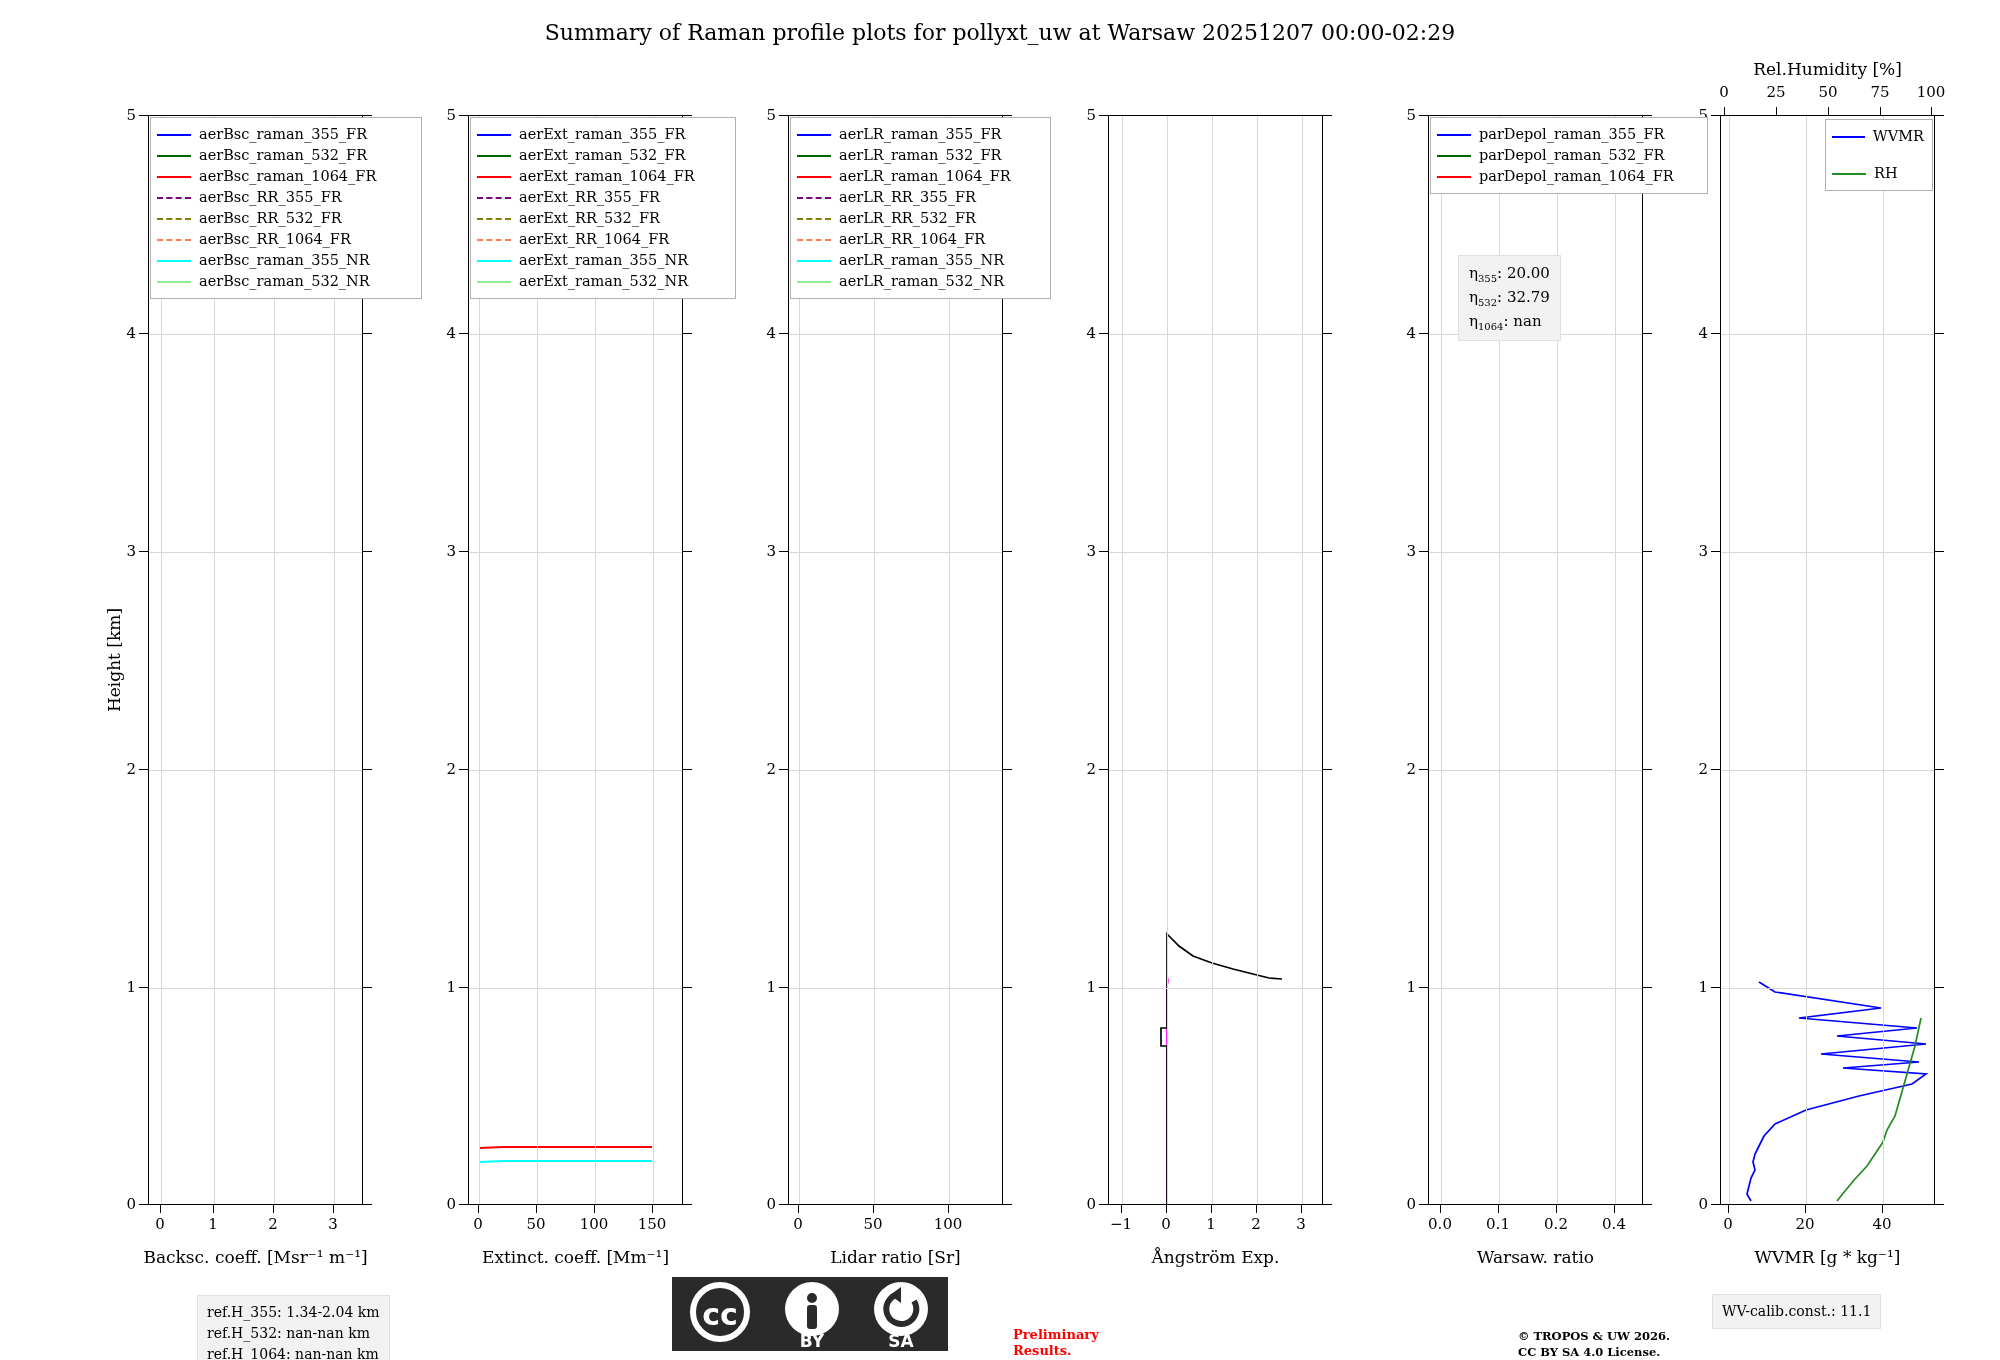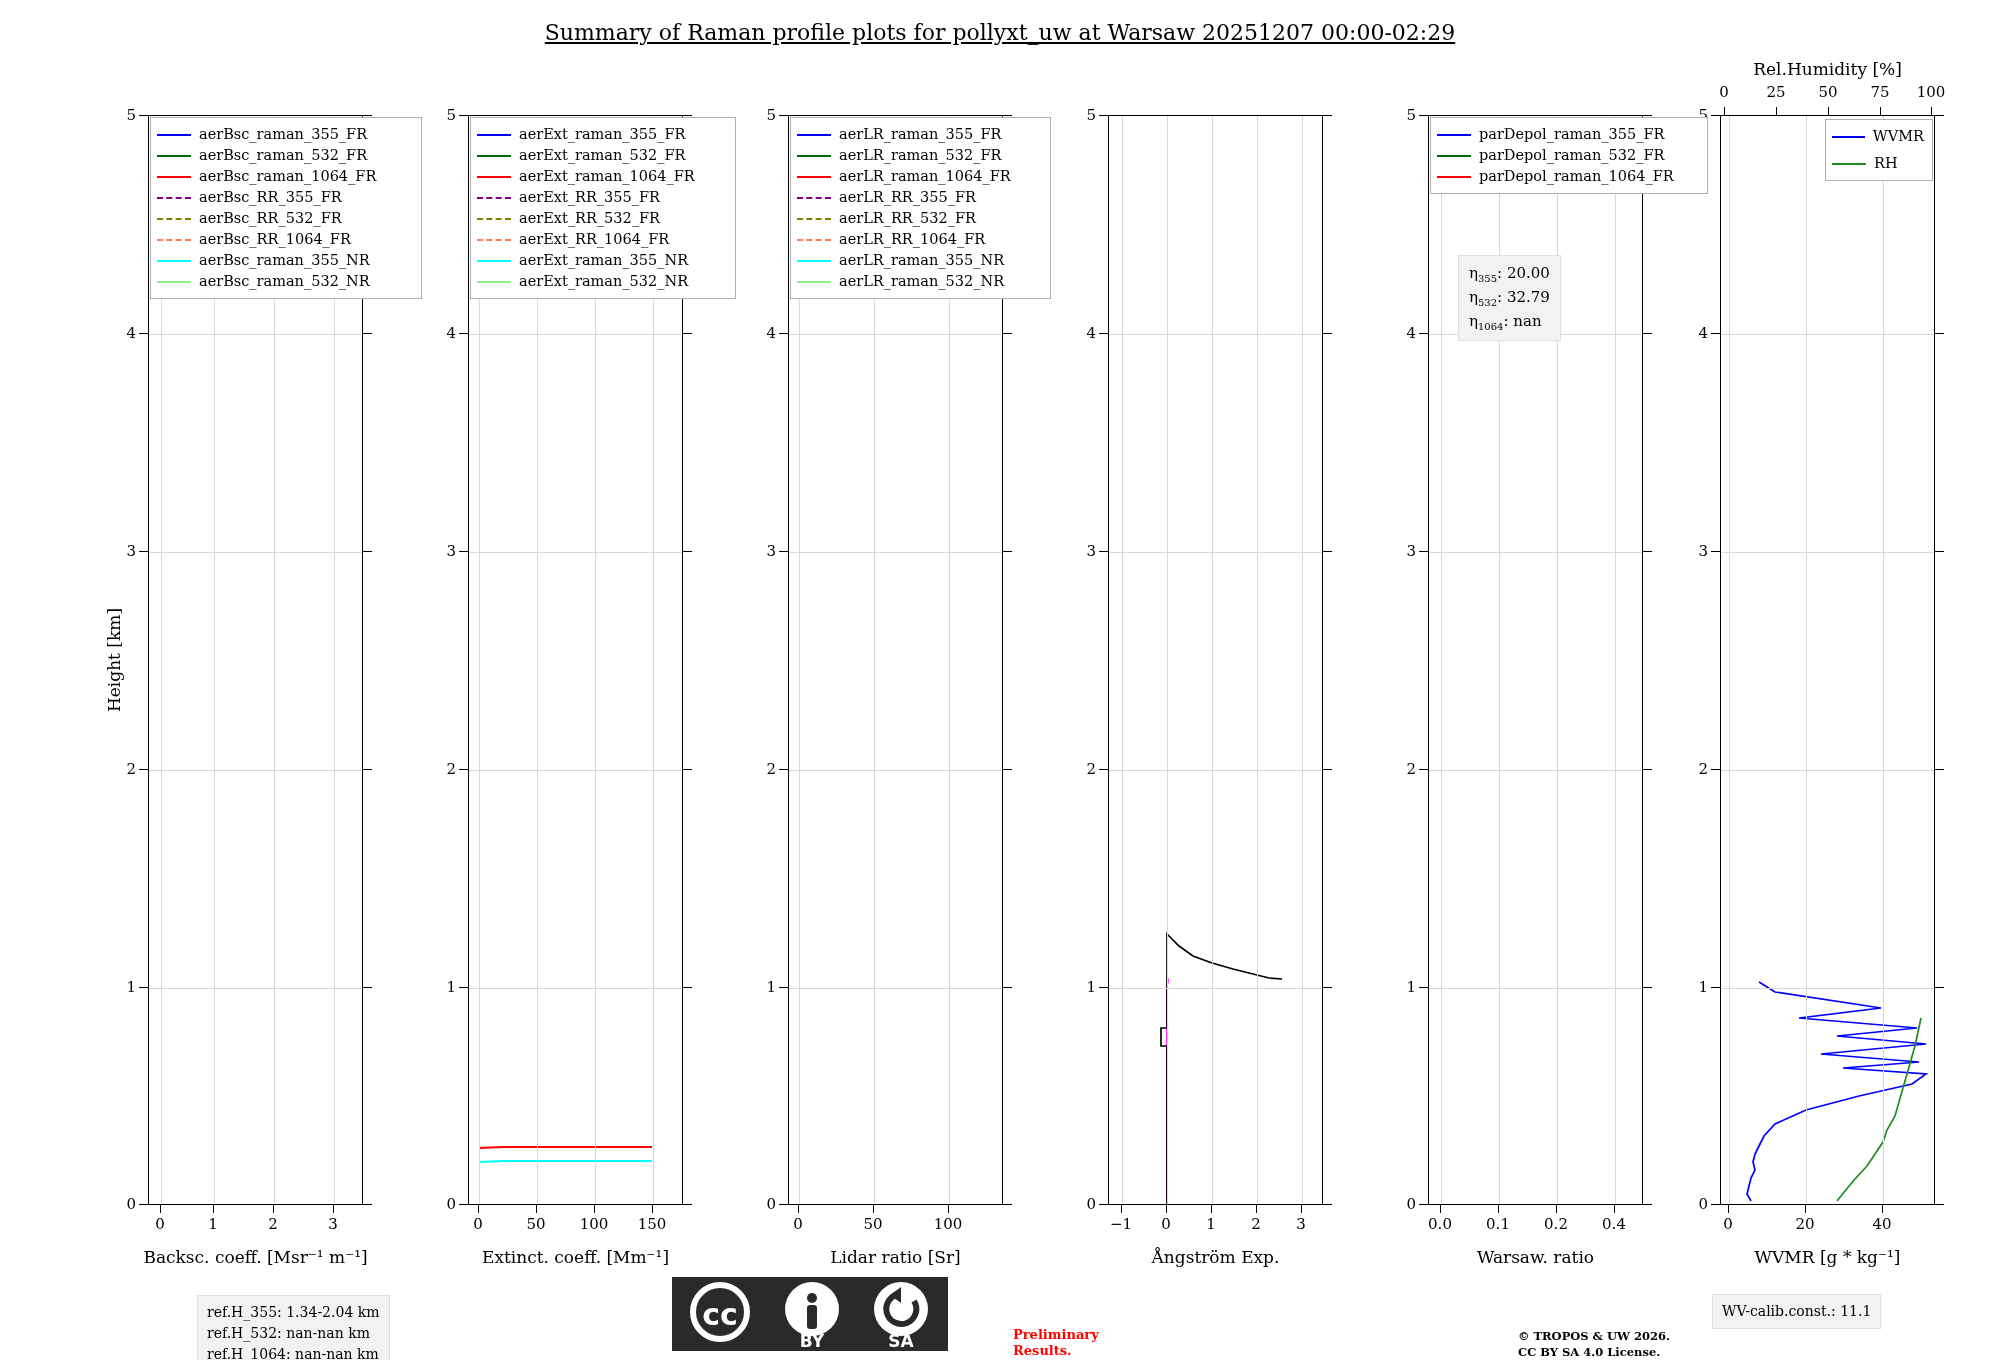--- a/index.html
+++ b/index.html
@@ -3,21 +3,21 @@
 <meta charset="utf-8">
 <style>
   html,body{margin:0;padding:0;}
   body{
     width:2000px;height:1360px;background:#ffffff;
     font-family:"DejaVu Serif", serif;
     color:#000;position:relative;overflow:hidden;
   }
   #title{
     position:absolute;top:20px;left:0;width:2000px;text-align:center;
-    font-size:22px;font-family:"DejaVu Serif",serif;text-decoration:underline;
+    font-size:22px;font-family:"DejaVu Serif",serif;
   }
   .panel{position:absolute;top:115px;width:215px;height:1090px;}
   .plotbox{position:absolute;left:0;top:0;width:215px;height:1090px;
     border:1.3px solid #000;box-sizing:border-box;background:#fff;}
   .gridline{position:absolute;left:0;width:100%;height:1px;background:#d8d8d8;}
   .vgridline{position:absolute;top:0;height:100%;width:1px;background:#d8d8d8;}
   .ytick{position:absolute;left:-9px;width:9px;height:1px;background:#000;}
   .ytick-in{position:absolute;right:-9px;width:9px;height:1px;background:#000;}
   .ylabel{position:absolute;right:100%;margin-right:12px;font-size:15px;
     transform:translateY(-50%);white-space:nowrap;}
@@ -442,21 +442,21 @@
   <div class="xlabel-top" style="left:56px;">25</div>
   <div class="xlabel-top" style="left:108px;">50</div>
   <div class="xlabel-top" style="left:160px;">75</div>
   <div class="xlabel-top" style="left:211px;">100</div>
   <div class="axtitle-top">Rel.Humidity [%]</div>
   <div class="legend" style="left:105px;top:4px;width:92px;">
     <div class="row">
         <span class="swatch" style="border-top-color:#0000ff;border-top-style:solid;"></span>
         <span class="lbl">WVMR</span>
       </div>
-    <div class="row" style="margin-top:6px;">
+    <div class="row" style="margin-top:16px;">
         <span class="swatch" style="border-top-color:#228b22;border-top-style:solid;"></span>
         <span class="lbl">RH</span>
       </div>
   </div>
 </div>
 
 <div class="footbox" style="left:197px;top:1295px;">
   <div>ref.H_355: 1.34-2.04 km</div>
   <div>ref.H_532: nan-nan km</div>
   <div>ref.H_1064: nan-nan km</div>

